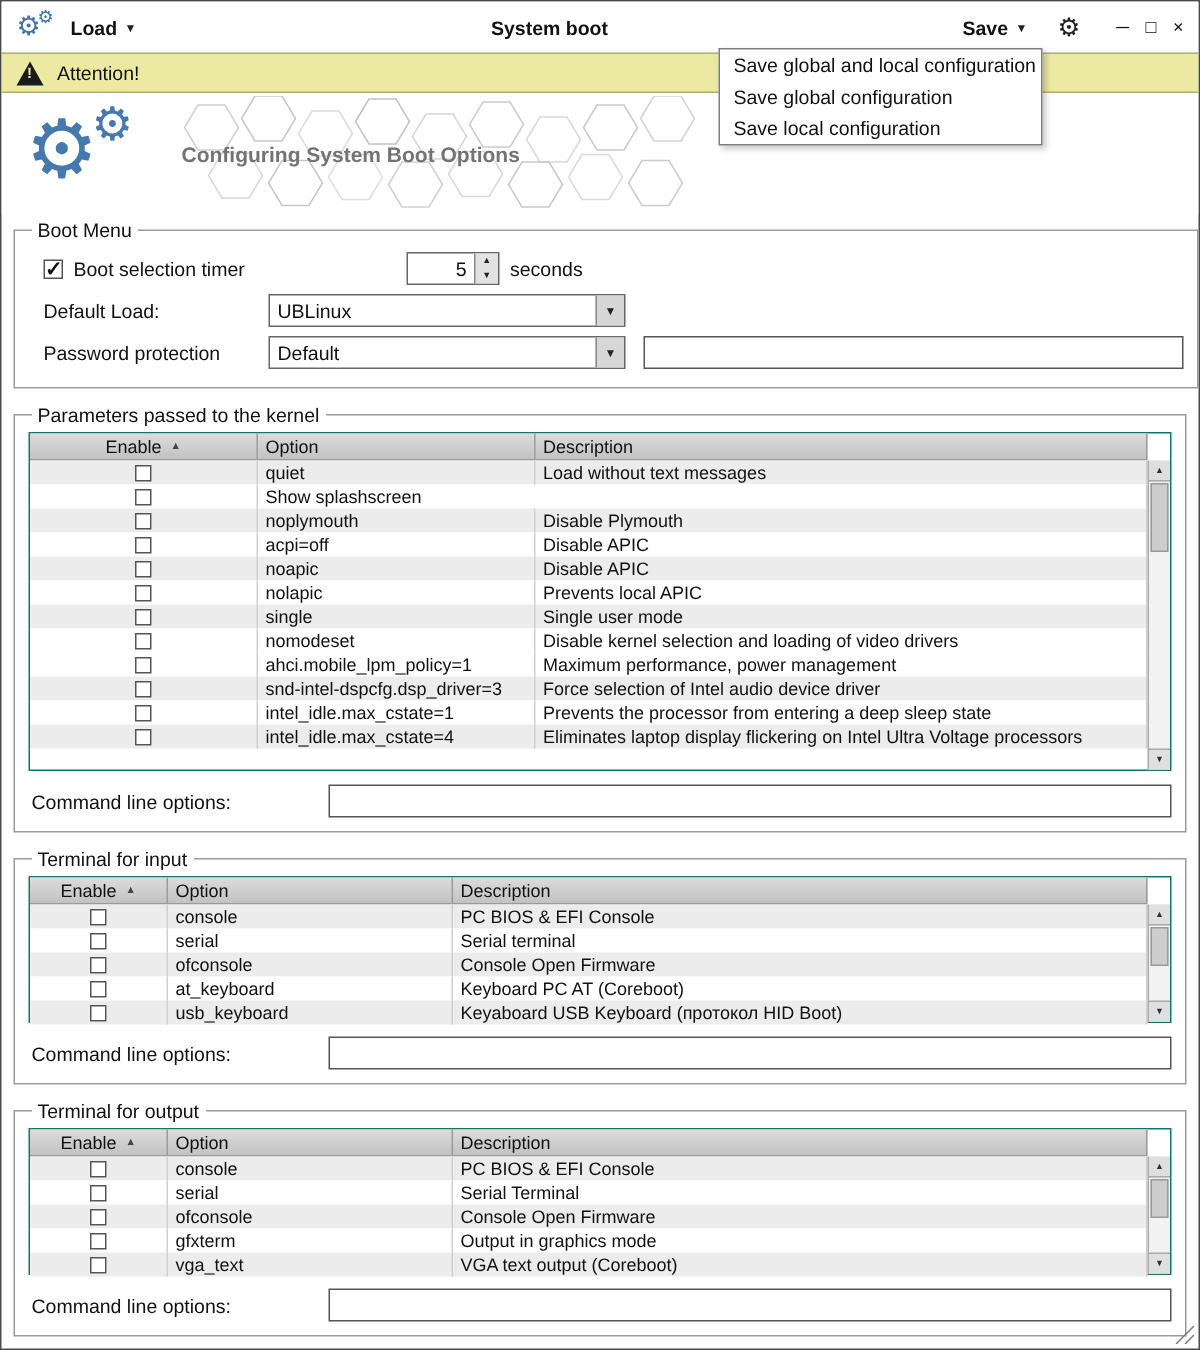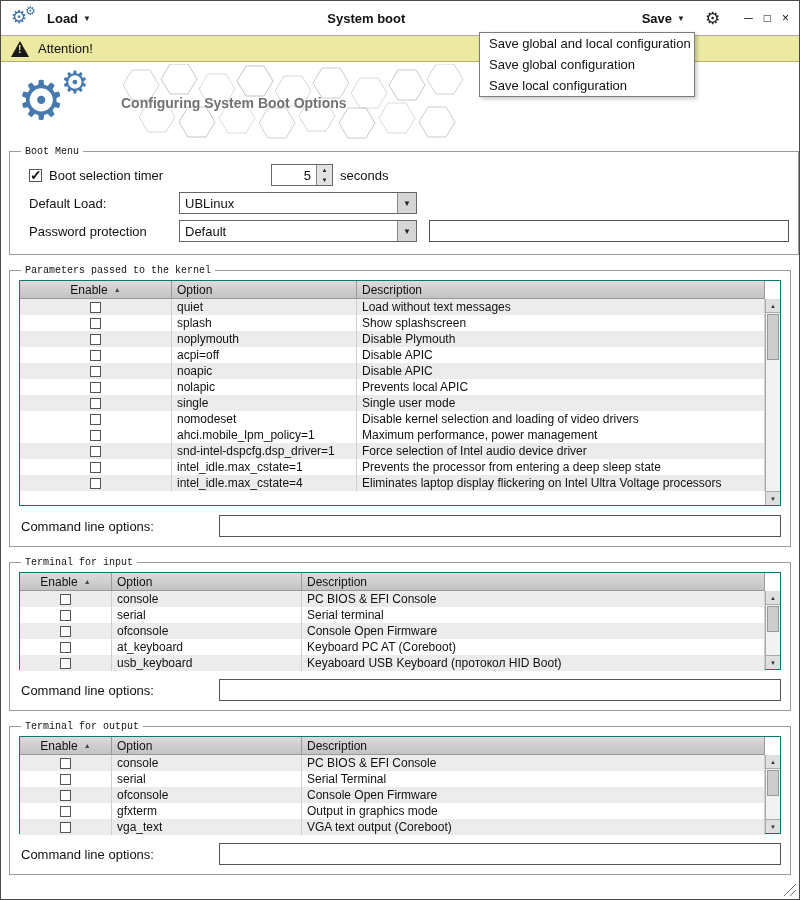--- a/index.html
+++ b/index.html
@@ -32,21 +32,21 @@
   
   .hdr { position: relative; height: 80px; background: #fff; }
   .logo { position: absolute; left: 16px; top: 7px; width: 96px; height: 68px; color: #4679ad; }
   .logo .gear-big { position: absolute; font-size: 54px; left: 0; top: 4px; line-height: 1; }
   .logo .gear-small { position: absolute; font-size: 31px; left: 44px; top: -2px; line-height: 1; }
   .hexes { position: absolute; left: 108px; top: 2px; }
   .hdr-title { position: absolute; left: 120px; top: 33px; font-weight: bold; font-size: 14px; color: #737373; }
 
   
   fieldset { border: 1px solid #9a9a9a; margin: 4px 8px 10px; padding: 4px 9px 9px; }
-  legend { padding: 0 4px; font-size: 10px; margin-left: 2px; font-family: Liberation Mono, monospace; }
+  legend { padding: 0 4px; font-size: 13px; margin-left: 2px; }
 
   
   .bm-row { display: flex; align-items: center; height: 28px; padding-left: 10px; }
   .cb { display: inline-block; width: 13px; height: 13px; border: 1px solid #555; background: #fff; position: relative; flex: none; }
   .cb.checked::after { content: "✓"; position: absolute; left: 0; top: -3px; font-size: 14px; font-weight: bold; color: #111; }
   .bm-label { margin-left: 7px; white-space: nowrap; }
   .w-240 { width: 242px; display: flex; align-items: center; }
   .lbl-150 { width: 150px; }
   .spin { display: flex; border: 1px solid #666; height: 22px; width: 62px; background: #fff; }
   .spin-val { flex: 1; text-align: right; padding: 3px 5px 0 0; font-size: 13px; }
@@ -215,21 +215,20 @@
             <div class="cell c-en">
               <span class="cb"></span>
             </div>
             <div class="cell c-opt">quiet</div>
             <div class="cell c-desc">Load without text messages</div>
           </div>
           <div class="trow">
             <div class="cell c-en">
               <span class="cb"></span>
             </div>
-            <div class="cell c-opt">splash</div>
             <div class="cell c-desc">Show splashscreen</div>
           </div>
           <div class="trow alt">
             <div class="cell c-en">
               <span class="cb"></span>
             </div>
             <div class="cell c-opt">noplymouth</div>
             <div class="cell c-desc">Disable Plymouth</div>
           </div>
           <div class="trow">
@@ -271,21 +270,21 @@
             <div class="cell c-en">
               <span class="cb"></span>
             </div>
             <div class="cell c-opt">ahci.mobile_lpm_policy=1</div>
             <div class="cell c-desc">Maximum performance, power management</div>
           </div>
           <div class="trow alt">
             <div class="cell c-en">
               <span class="cb"></span>
             </div>
-            <div class="cell c-opt">snd-intel-dspcfg.dsp_driver=1</div>
+            <div class="cell c-opt">snd-intel-dspcfg.dsp_driver=3</div>
             <div class="cell c-desc">Force selection of Intel audio device driver</div>
           </div>
           <div class="trow">
             <div class="cell c-en">
               <span class="cb"></span>
             </div>
             <div class="cell c-opt">intel_idle.max_cstate=1</div>
             <div class="cell c-desc">Prevents the processor from entering a deep sleep state</div>
           </div>
           <div class="trow alt">

